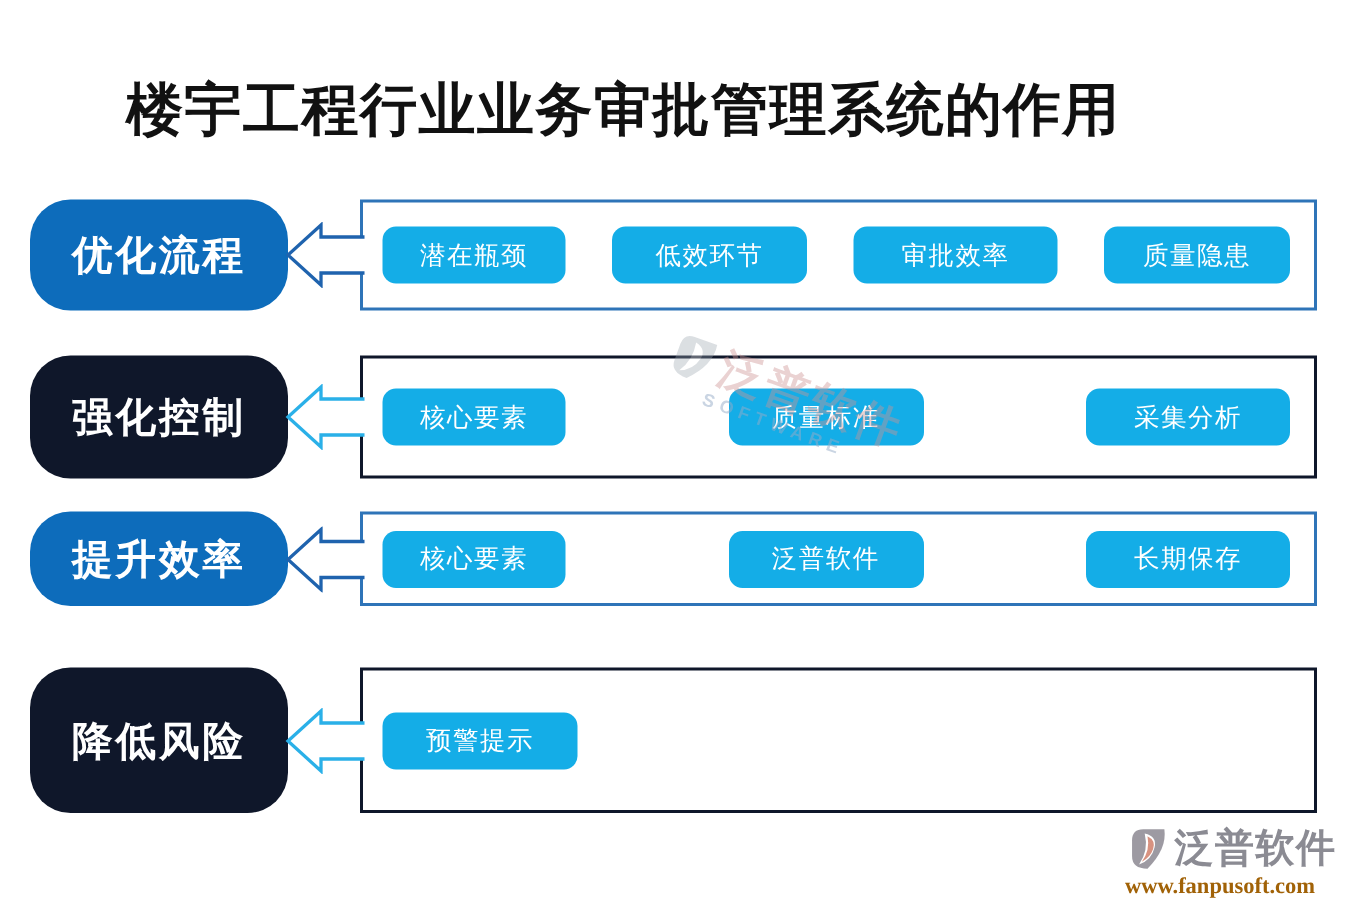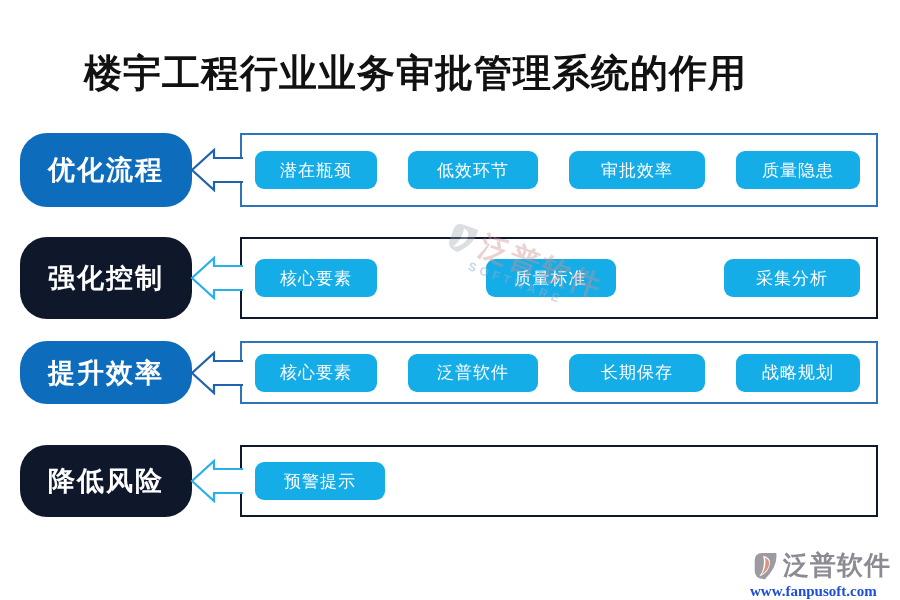--- a/index.html
+++ b/index.html
@@ -12,21 +12,21 @@
     position:absolute;top:48px;left:0;right:0;
     padding-left:84px;text-align:left;margin:0;
     font-family:"Liberation Serif","DejaVu Serif",serif;
     font-size:38px;font-weight:700;color:#111111;letter-spacing:1px;
     white-space:nowrap;
   }
   .row{position:absolute;left:0;width:900px;}
   .row-1{top:133px;height:74px;}
   .row-2{top:237px;height:82px;}
   .row-3{top:341px;height:63px;}
-  .row-4{top:445px;height:72px;}
+  .row-4{top:445px;height:97px;}
 
   .label-box{
     position:absolute;left:20px;top:0;bottom:0;width:172px;
     border-radius:27px;display:flex;align-items:center;justify-content:center;
     color:#ffffff;font-size:27px;font-weight:700;letter-spacing:2px;
   }
   .label-box.dark{background:#0d6cbb;}
   .label-box.light{background:#0f172a;}
 
   .arrow{
@@ -74,21 +74,21 @@
     position:absolute;right:10px;top:548px;width:140px;
   }
   .brand-top{display:flex;align-items:center;gap:3px;}
   .brand-icon{width:30px;height:30px;flex:0 0 auto;}
   .brand-name{
     font-size:26px;font-weight:700;color:#8b8b93;letter-spacing:1px;
     white-space:nowrap;
   }
   .brand-url{
     font-family:"Liberation Serif","DejaVu Serif",serif;
-    font-size:15px;font-weight:700;color:#1d4ed8;margin-top:0;
+    font-size:15px;font-weight:700;color:#a16207;margin-top:0;
     white-space:nowrap;
   }
 </style>
 </head>
 <body>
 
 <h1 class="page-title">楼宇工程行业业务审批管理系统的作用</h1>
 
 <div class="row row-1 theme-dark">
   <div class="label-box dark">优化流程</div>
@@ -117,21 +117,20 @@
 
 <div class="row row-3 theme-dark">
   <div class="label-box dark">提升效率</div>
   <svg class="arrow" viewBox="0 0 54 44">
     <path d="M53 10 H24 V2 L2 22 L24 42 V34 H53" fill="#ffffff" stroke-width="2.2"></path>
   </svg>
   <div class="items-box">
     <div class="pill pill-1">核心要素</div>
     <div class="pill pill-2">泛普软件</div>
     <div class="pill pill-3">长期保存</div>
-    <div class="pill pill-4">战略规划</div>
   </div>
 </div>
 
 <div class="row row-4 theme-light">
   <div class="label-box light">降低风险</div>
   <svg class="arrow" viewBox="0 0 54 44">
     <path d="M53 10 H24 V2 L2 22 L24 42 V34 H53" fill="#ffffff" stroke-width="2.2"></path>
   </svg>
   <div class="items-box">
     <div class="pill pill-2">预警提示</div>

